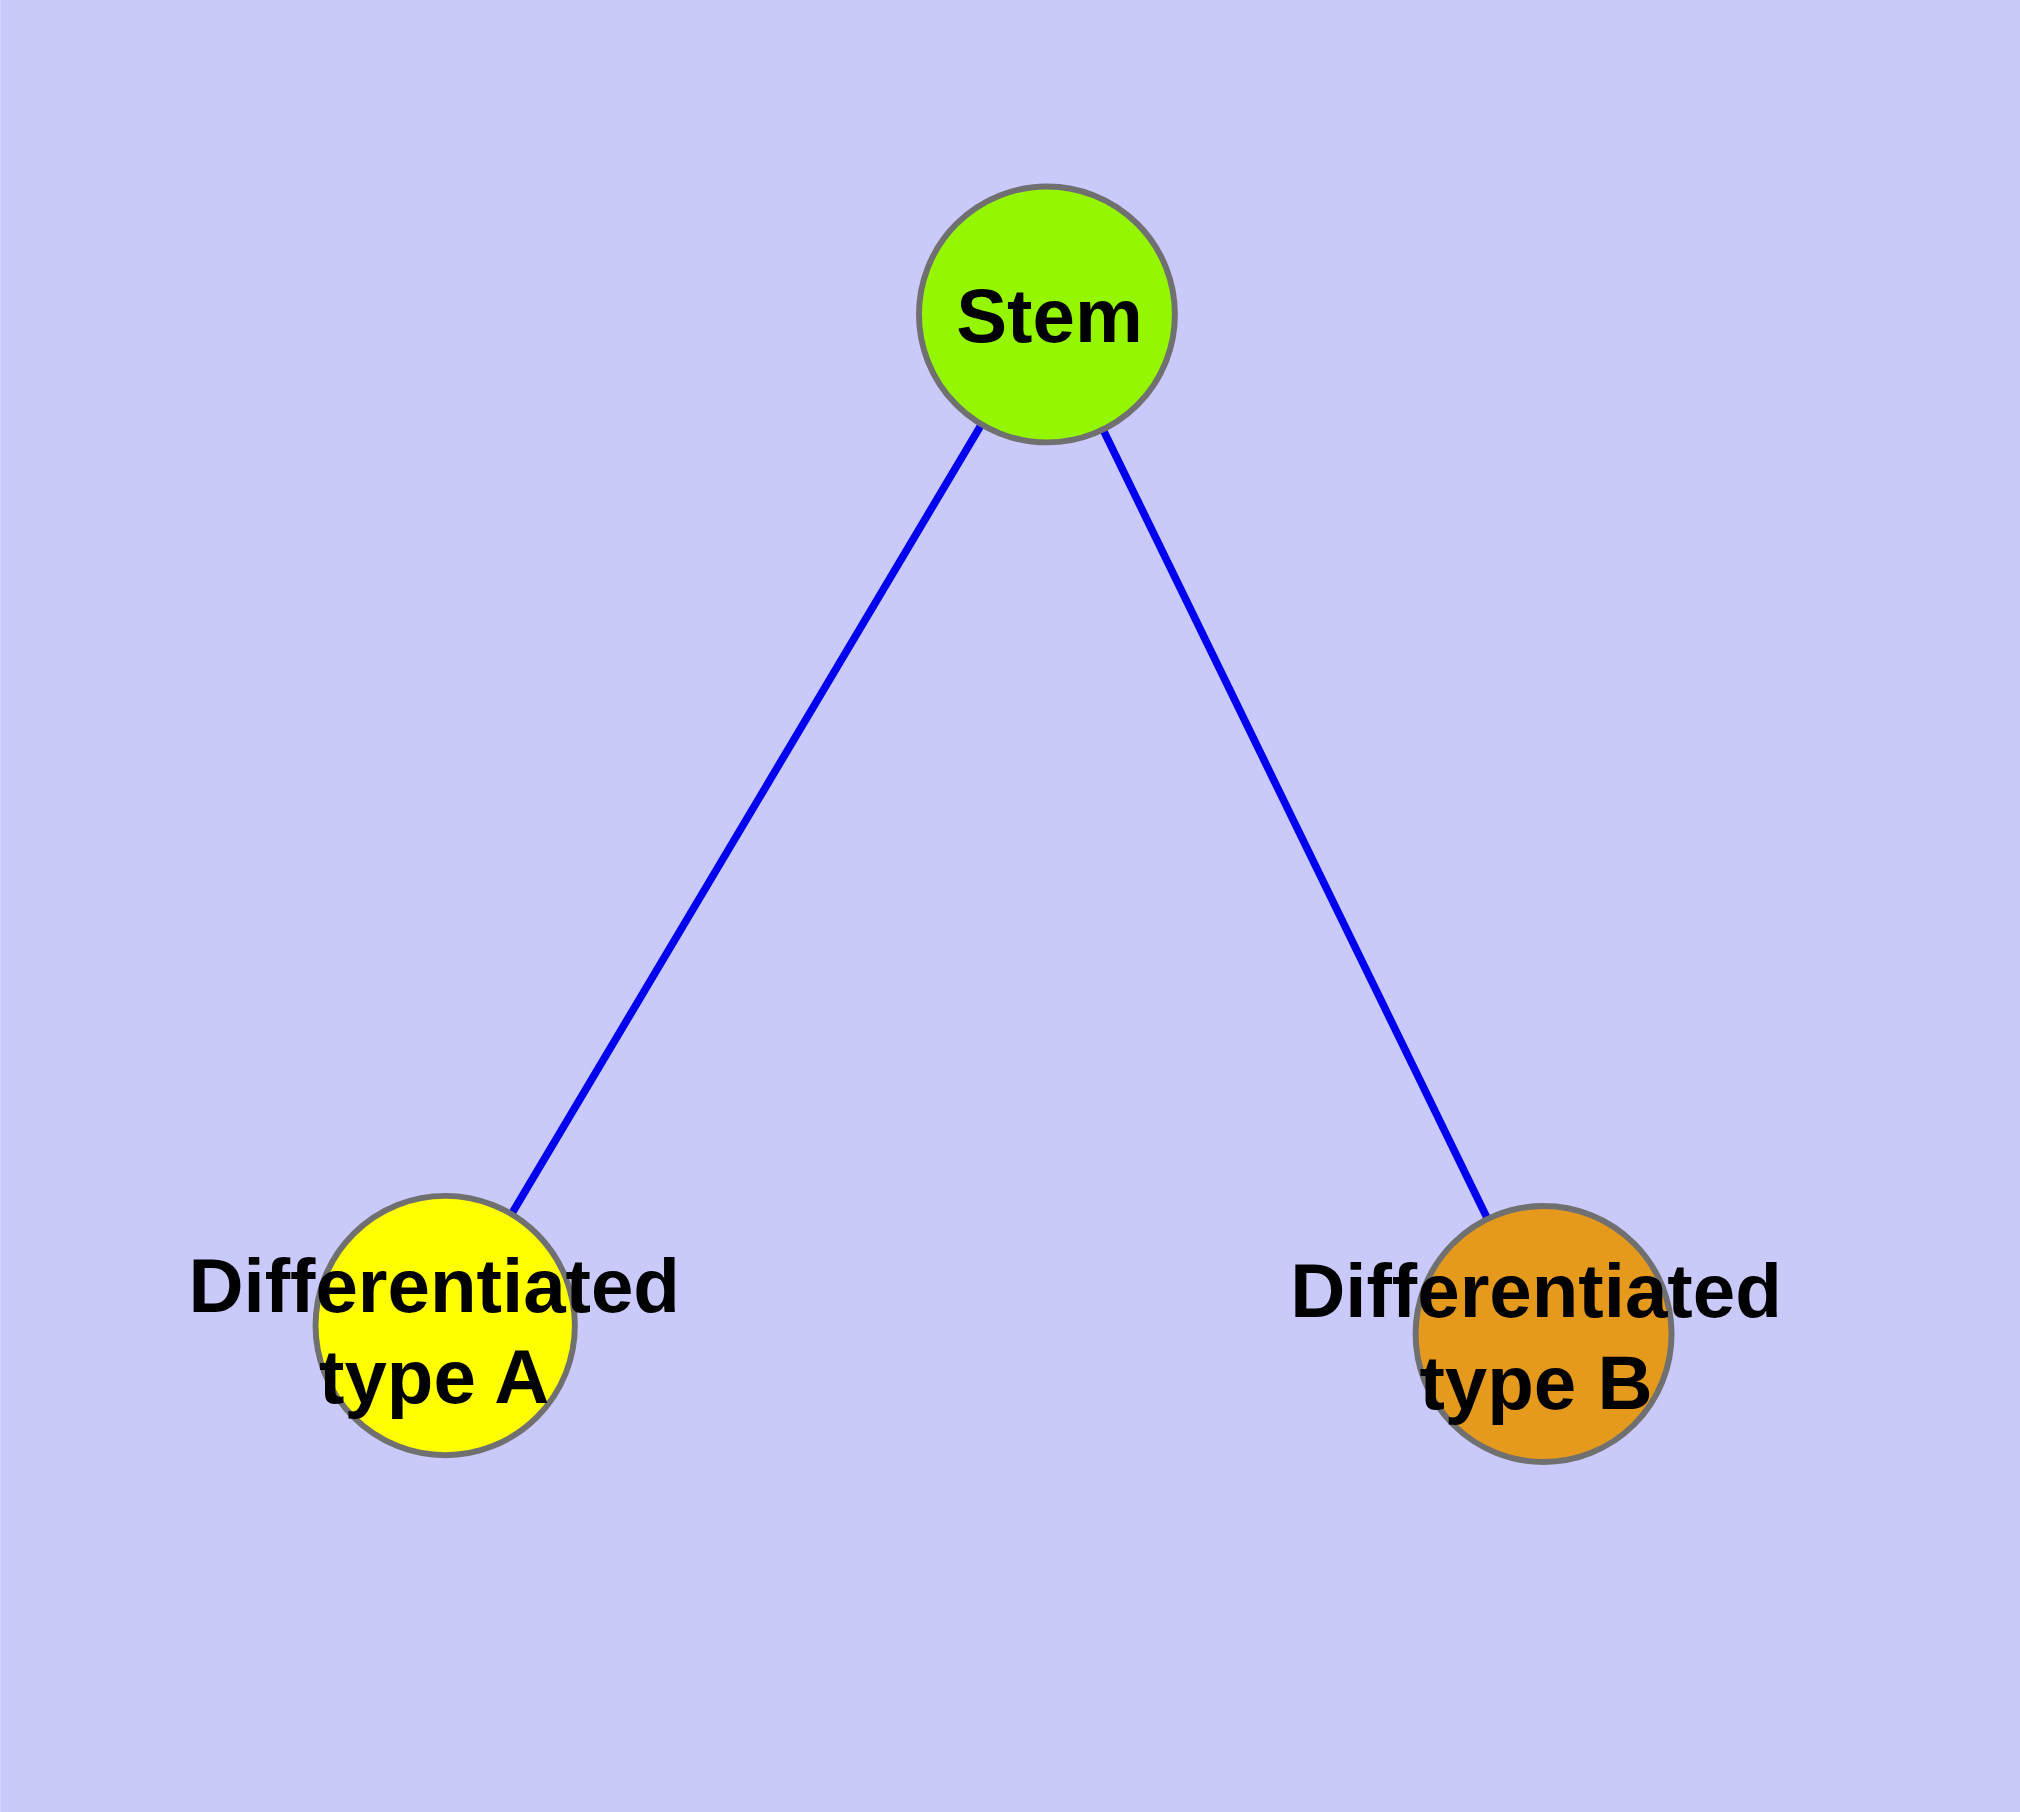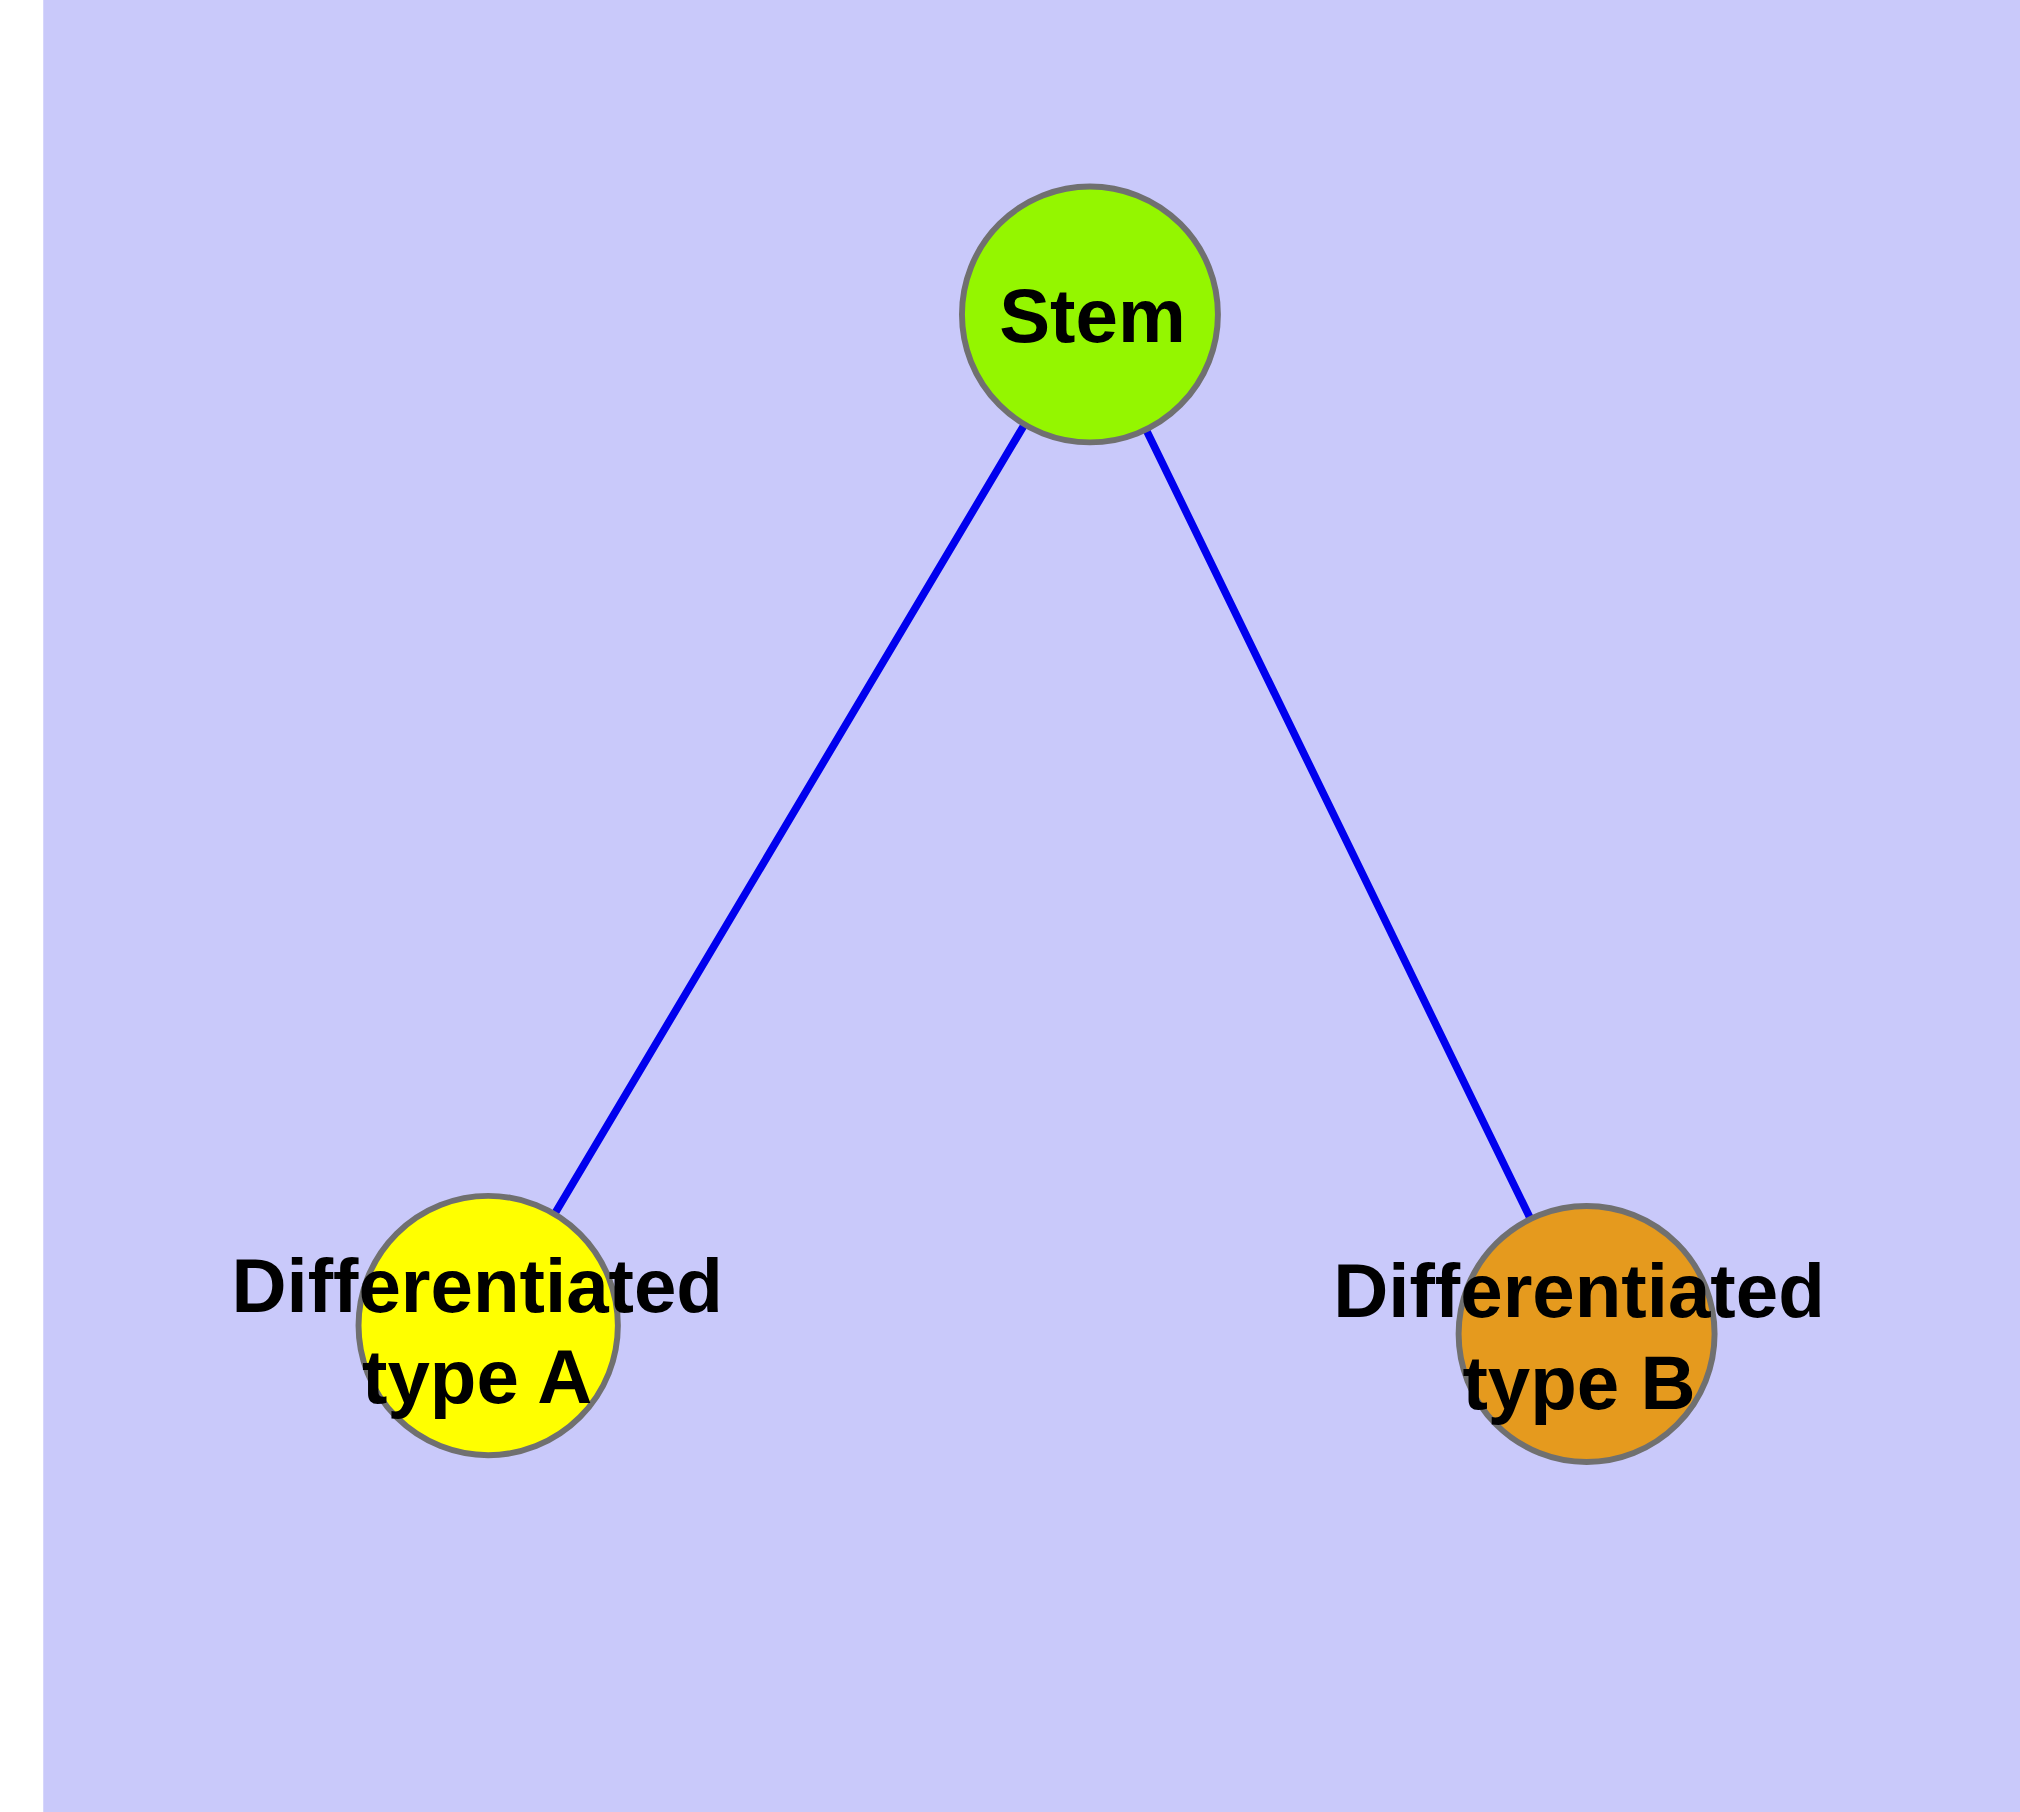--- a/index.html
+++ b/index.html
@@ -5,21 +5,20 @@
   html, body {
     margin: 0;
     padding: 0;
     width: 2021px;
     height: 1812px;
     overflow: hidden;
   }
   .diagram-wrap {
     width: 1890px;
     height: 1812px;
-    margin-left: 43px;
   }
   .nlabel {
     font-family: "Liberation Sans", "DejaVu Sans", sans-serif;
     font-weight: bold;
     font-size: 90px;
     text-anchor: middle;
   }
 </style>
 </head>
 <body>

